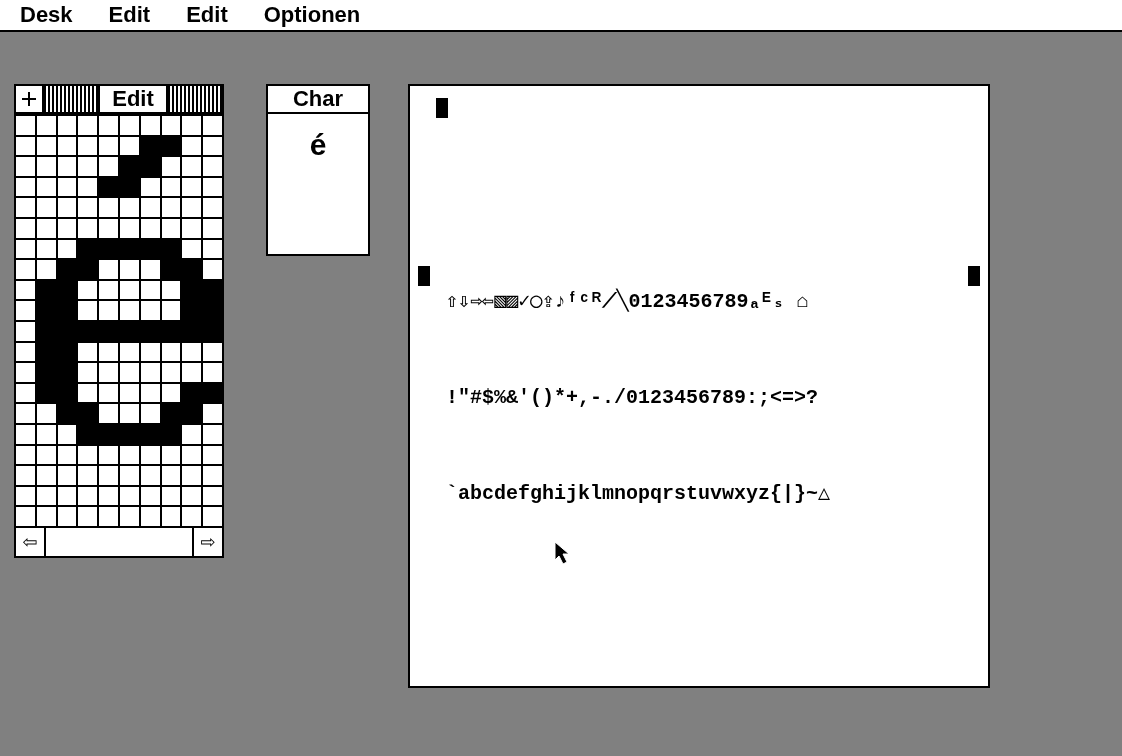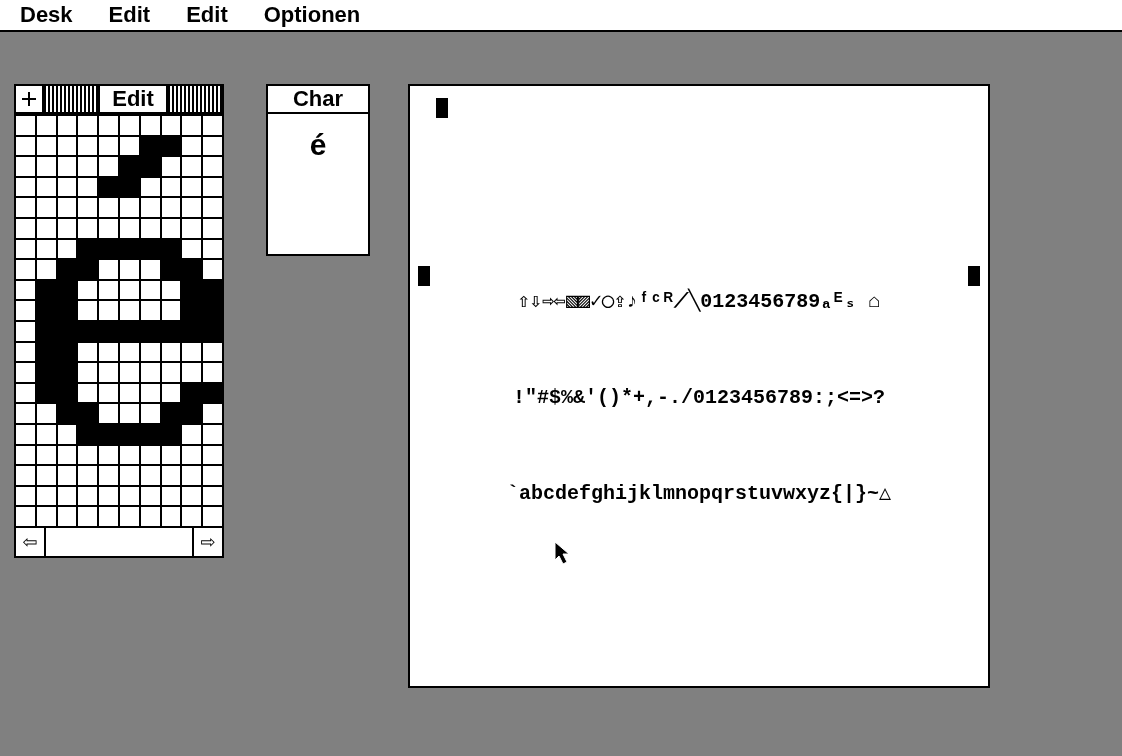--- a/index.html
+++ b/index.html
@@ -164,21 +164,21 @@
   }
   .marker {
     position: absolute;
     width: 12px; height: 20px;
     background: #000;
   }
   .mk-tl { left: 26px; top: 12px; }
   .mk-ml { left: 8px;  top: 180px; }
   .mk-mr { right: 8px; top: 180px; }
 
-  .fnt-line { text-align: center; }
+  .fnt-line { text-align: left; }
 
   
   .cursor {
     position: absolute;
     left: 555px; top: 542px;
     pointer-events: none;
   }
   .cursor svg { display: block; }
 </style>
 </head>

